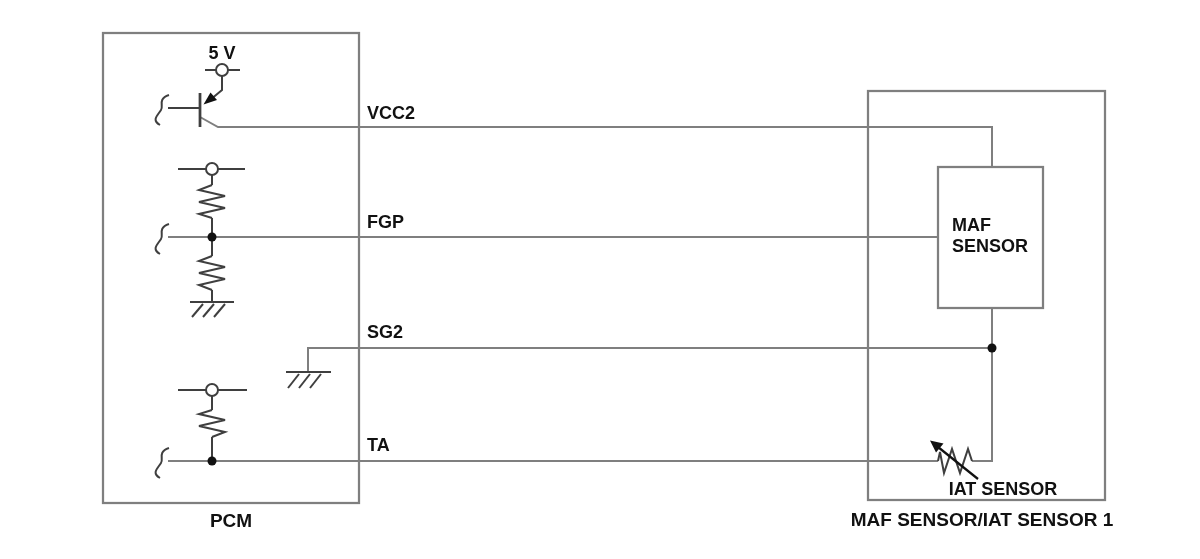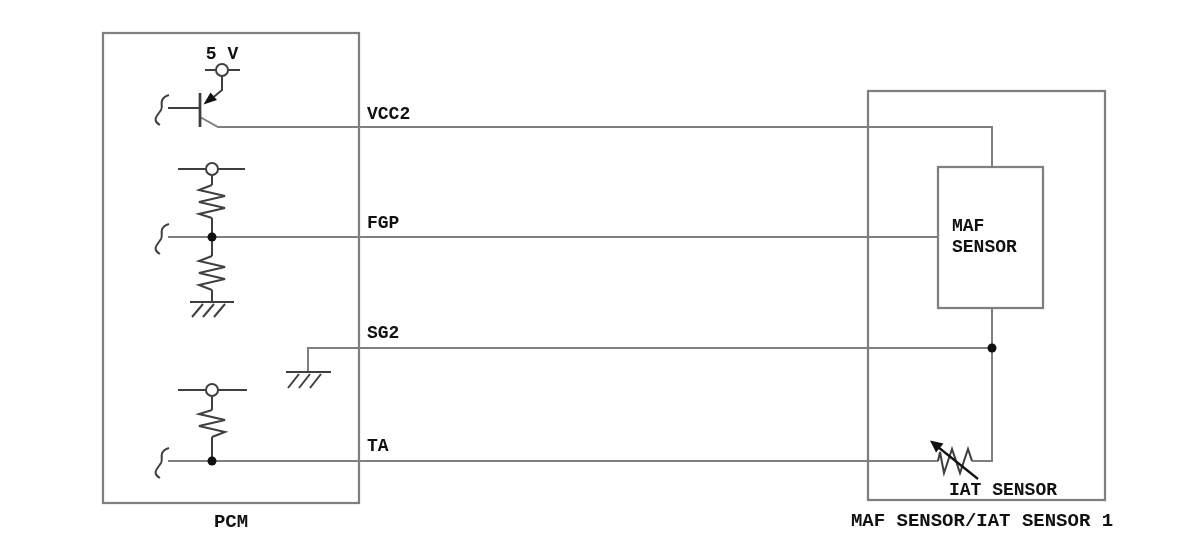--- a/index.html
+++ b/index.html
@@ -4,21 +4,21 @@
 <style>
   :root{
     --wire:#7f7f7f;
     --comp:#3f3f3f;
     --ink:#111111;
     --bg:#ffffff;
   }
   html,body{margin:0;padding:0;background:var(--bg);}
   .stage{
     position:relative;width:1200px;height:559px;background:var(--bg);
-    font-family:Liberation Mono, monospace;overflow:hidden;
+    font-family:Liberation Sans, sans-serif;overflow:hidden;
   }
   svg{position:absolute;left:0;top:0;}
   .wire{stroke:var(--wire);stroke-width:2;fill:none;}
   .boxline{stroke:var(--wire);stroke-width:2.25;fill:none;}
   .comp{stroke:var(--comp);stroke-width:2;fill:none;}
   .comp-thick{stroke:var(--comp);stroke-width:2.75;fill:none;}
   .terminal{stroke:var(--comp);stroke-width:2;fill:#ffffff;}
   .dot{fill:var(--ink);stroke:none;}
   .arrowhead{fill:var(--ink);stroke:none;}
   .arrowline{stroke:var(--ink);stroke-width:2.25;fill:none;}

